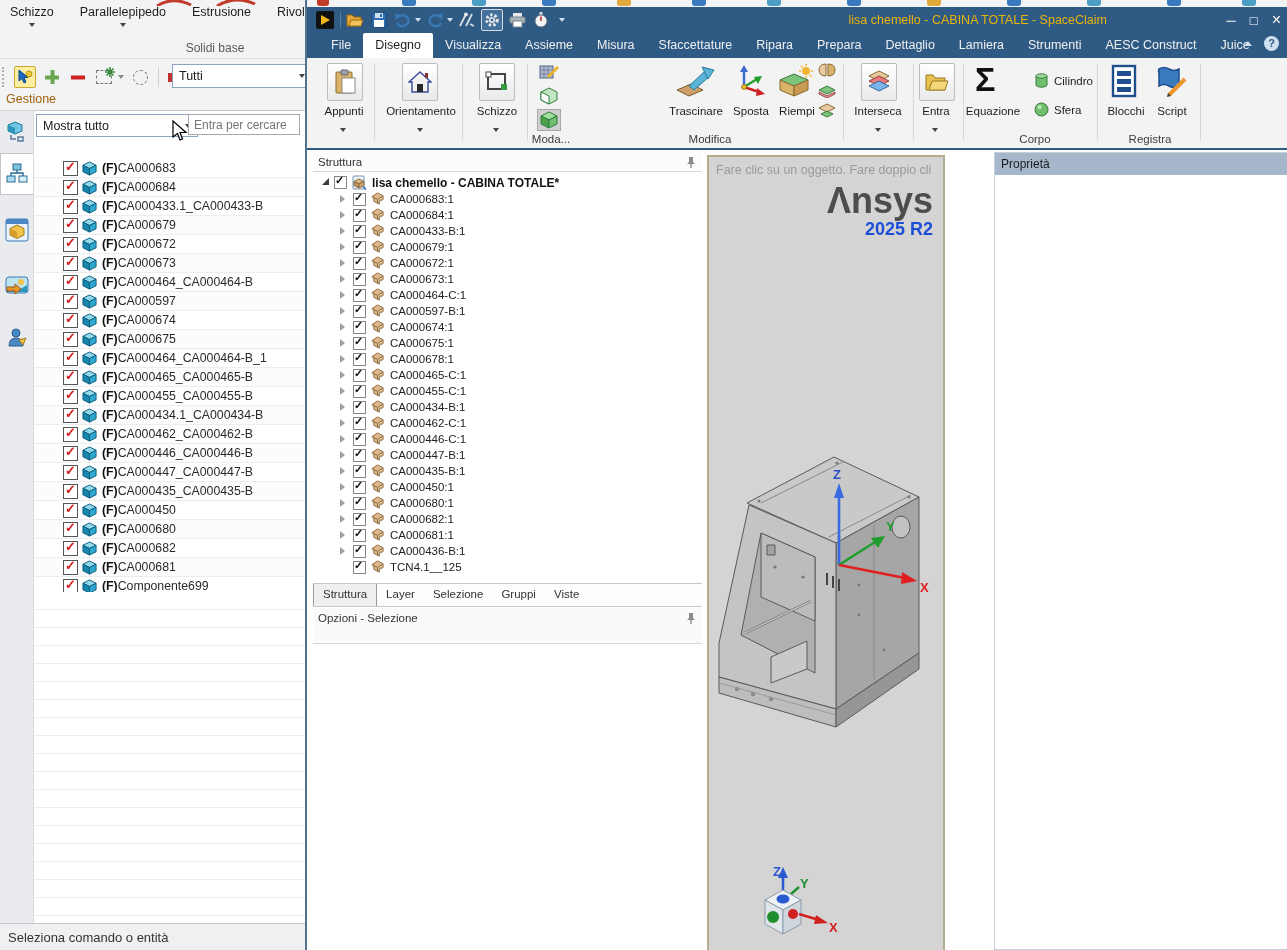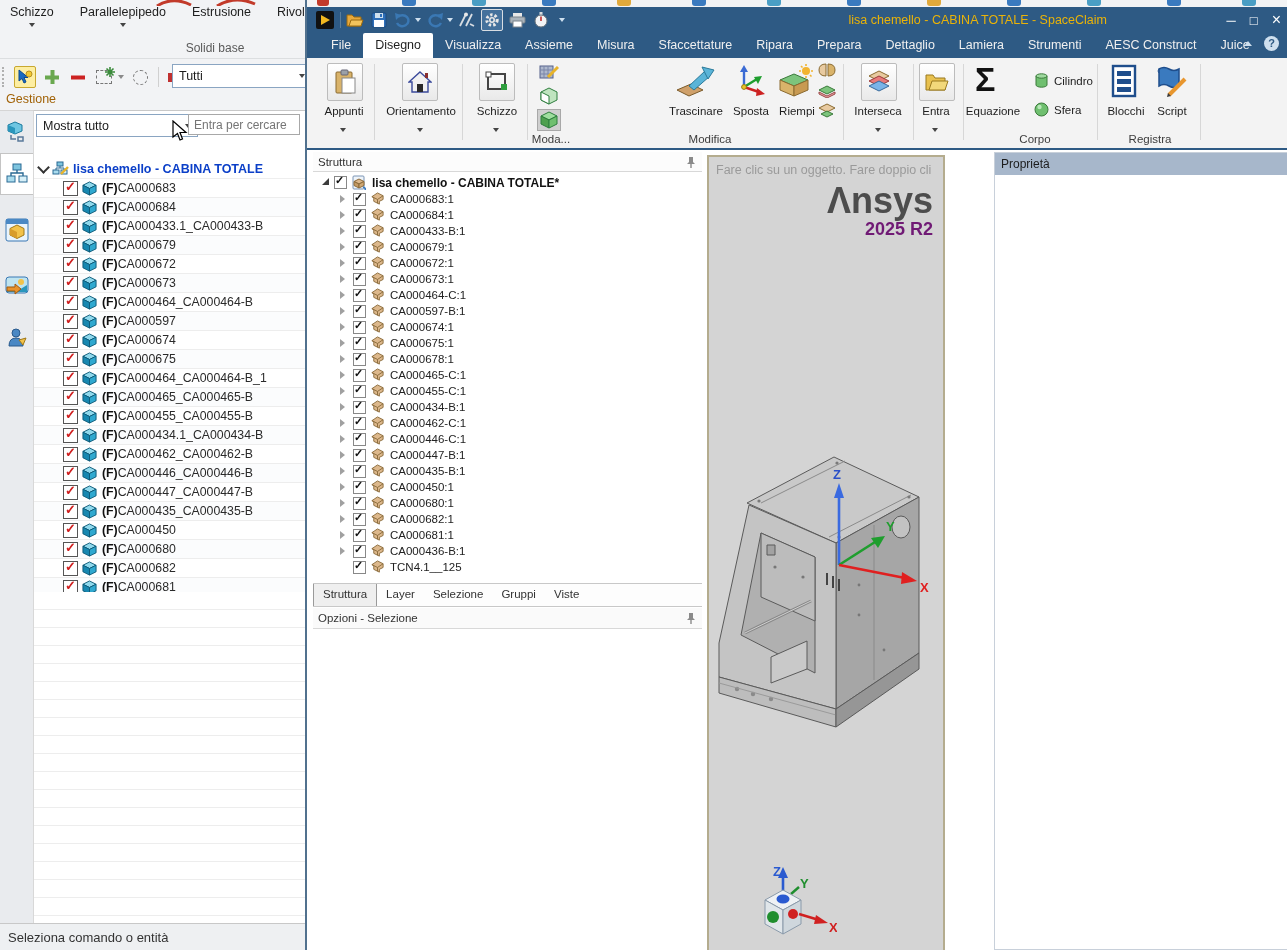--- a/index.html
+++ b/index.html
@@ -81,28 +81,28 @@
   .tri-exp{width:0;height:0;border-left:7px solid transparent;border-bottom:7px solid #3c3c3c;margin:0 3px 2px 9px;}
   .strow{height:16px;display:flex;align-items:center;font-size:11.5px;color:#222;}
   .stri{width:0;height:0;border-top:4px solid transparent;border-bottom:4px solid transparent;border-left:5px solid #a0a0a0;margin-left:27px;flex:none;}
   .schk{width:11px;height:11px;border:1px solid #888;background:#fff;margin-left:8px;position:relative;flex:none;}
   .sck{position:absolute;left:0px;top:-3px;color:#111;font-weight:bold;font-size:11px;}
   .sttxt{margin-left:5px;white-space:nowrap;}
   .sticon{margin-left:4px;flex:none;}
   .sttabs{position:absolute;left:6px;top:583px;width:389px;height:22px;border-top:1px solid #c8c8c8;border-bottom:1px solid #c8c8c8;display:flex;align-items:stretch;background:#fdfdfd;}
   .sttab{font-size:11.5px;color:#333;padding:4px 9px;white-space:nowrap;}
   .sttab.active{background:#efefef;border-left:1px solid #9a9a9a;border-right:1px solid #9a9a9a;}
-  .optbar{position:absolute;left:6px;top:608px;width:389px;height:21px;background:#fafafa;border-bottom:1px solid #d8d8d8;line-height:21px;padding-left:5px;box-sizing:border-box;font-size:11.5px;color:#333;}
+  .optbar{position:absolute;left:6px;top:608px;width:389px;height:36px;background:#fafafa;border-bottom:1px solid #d8d8d8;line-height:21px;padding-left:5px;box-sizing:border-box;font-size:11.5px;color:#333;}
 
   
   .viewport{position:absolute;left:400px;top:155px;width:238px;height:867px;background:#d4d4d4;border:2px solid #b4ac8e;box-sizing:border-box;}
   .vphint{position:absolute;left:7px;top:6px;width:222px;overflow:hidden;white-space:nowrap;color:#9a9a9a;font-size:12.5px;}
   .anslogo{position:absolute;right:10px;top:26px;text-align:right;color:#4d4d4d;}
   .anslogo .l1{font-size:36px;font-weight:bold;letter-spacing:0px;line-height:1;}
-  .anslogo .l2{font-size:18px;font-weight:bold;color:#701a75;line-height:1.2;}
+  .anslogo .l2{font-size:18px;font-weight:bold;color:#1d4ed8;line-height:1.2;}
 
   
   .props{position:absolute;left:643px;top:152px;width:337px;height:798px;background:#fff;border:1px solid #c8d0da;box-sizing:border-box;margin-left:44px;}
   .propshdr{height:22px;background:#a7b7cb;display:flex;align-items:center;justify-content:space-between;padding:0 6px;font-size:12px;color:#1c1c1c;}
 
   .pin{flex:none;}
   .cursor-g{position:absolute;pointer-events:none;}
 </style>
 </head>
 <body>
@@ -234,31 +234,20 @@
     </div>
 
     <div class="lpanel">
       <div class="combo" style="left:2px;top:3px;width:148px;height:21px;">
         <span>Mostra tutto</span>
         <span class="caret"></span>
       </div>
       <input class="abs" style="left: 154px; top: 3px; width: 112px; height: 21px; border: 1px solid rgb(168, 168, 168); box-sizing: border-box; padding: 0px 5px; font-size: 12px; color: rgb(154, 154, 154); font-family: inherit;" placeholder="Entra per cercare">
 
       <div class="lrows">
-        <div class="lroot">
-          <span class="chev"></span>
-          <svg width="17" height="15" viewBox="0 0 17 15" style="margin-right:4px;">
-            <rect x="5" y="1" width="6" height="4" fill="#7ec4de" stroke="#2a6a94"></rect>
-              <rect x="1" y="9" width="6" height="4" fill="#aadcee" stroke="#2a6a94"></rect>
-              <rect x="9" y="9" width="6" height="4" fill="#d8f0f8" stroke="#2a6a94"></rect>
-              <path d="M8,5 v2 M4,9 v-2 h8 v2" fill="none" stroke="#2a6a94"></path>
-              <line x1="9" y1="13" x2="16" y2="6" stroke="#e8b42a" stroke-width="2.4"></line>
-          </svg>
-          <b>lisa chemello - CABINA TOTALE</b>
-        </div>
         <div>
 
             <div class="lrow">
               <span class="lchk">
                 <span class="lck">✓</span>
               </span>
               <svg class="lcube" width="15" height="15" viewBox="0 0 16 16">
                 <polygon points="8,1 15,4.5 8,8 1,4.5" fill="#8fd8ec" stroke="#0c5a78"></polygon>
                 <polygon points="1,4.5 8,8 8,15 1,11.5" fill="#1787b0" stroke="#0c5a78"></polygon>
                 <polygon points="15,4.5 8,8 8,15 15,11.5" fill="#2fa8cf" stroke="#0c5a78"></polygon>

